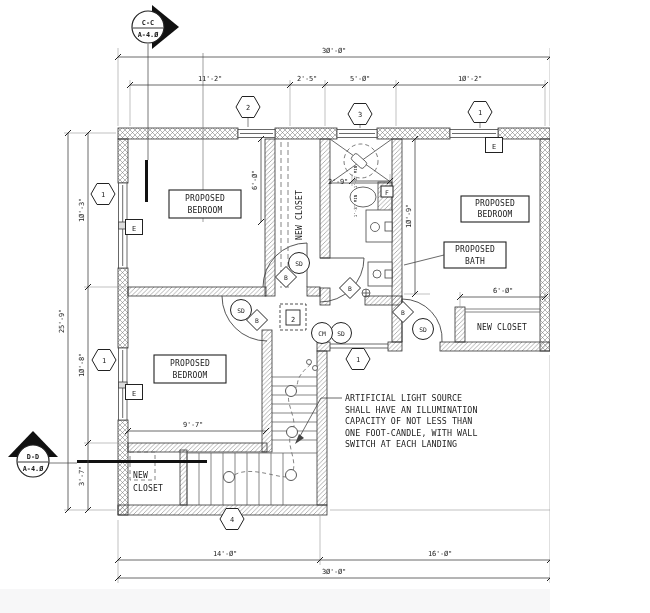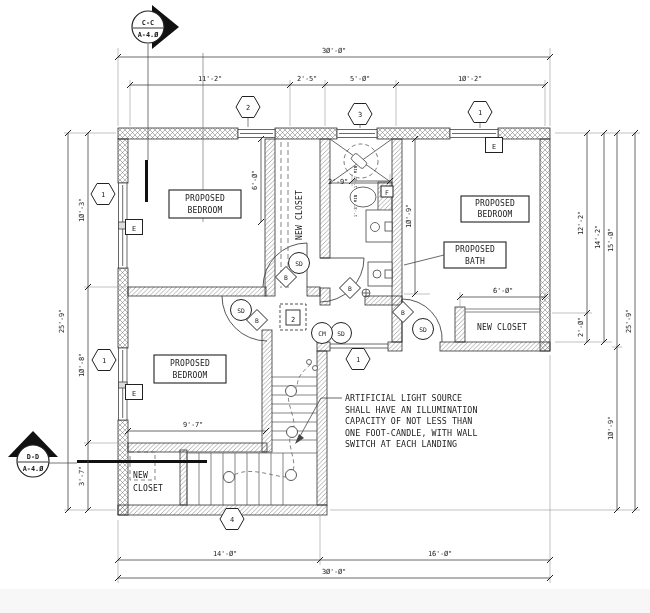--- a/index.html
+++ b/index.html
@@ -1,16 +1,16 @@
 <!DOCTYPE html>
 <html><head>
 <meta charset="utf-8">
 <style>
   html,body{margin:0;padding:0;background:#fff;}
-  .page{width:650px;height:613px;position:relative;background:#fef9c3;overflow:hidden;}
+  .page{width:550px;height:613px;position:relative;background:#fef9c3;overflow:hidden;}
   svg{display:block;}
   svg text{font-family:"DejaVu Sans Mono","Liberation Mono",monospace;fill:#1a1a1a;}
   .dim{font-size:7px;letter-spacing:-0.2px;}
   .dimtiny{font-size:4.2px;}
   .room{font-size:8px;letter-spacing:0.2px;}
   .tag{font-size:7px;}
   .tagsm{font-size:6.3px;}
   .note{font-size:8.3px;letter-spacing:0.1px;}
   .sect{font-size:6.8px;font-weight:bold;}
 </style>

